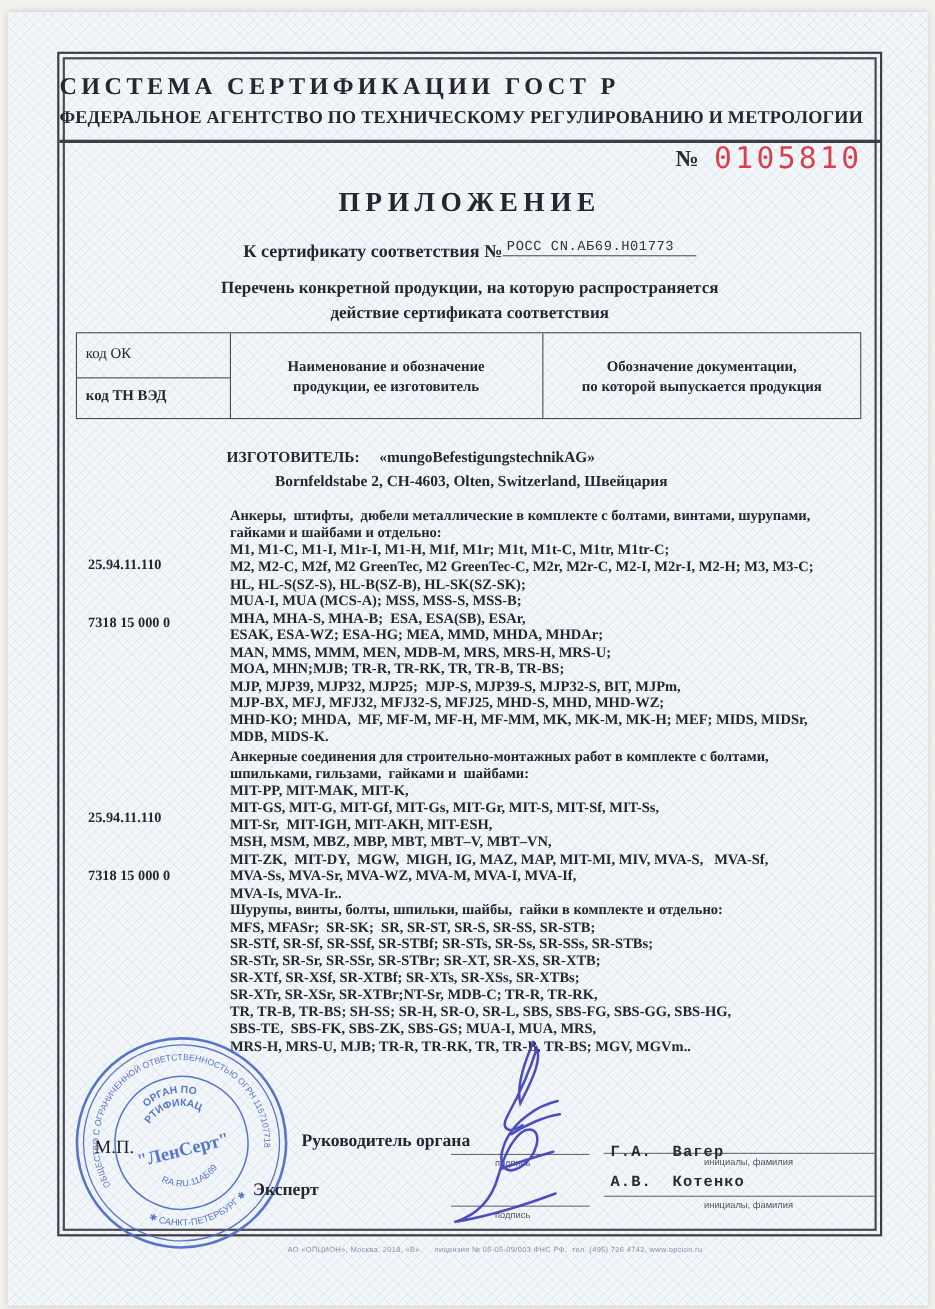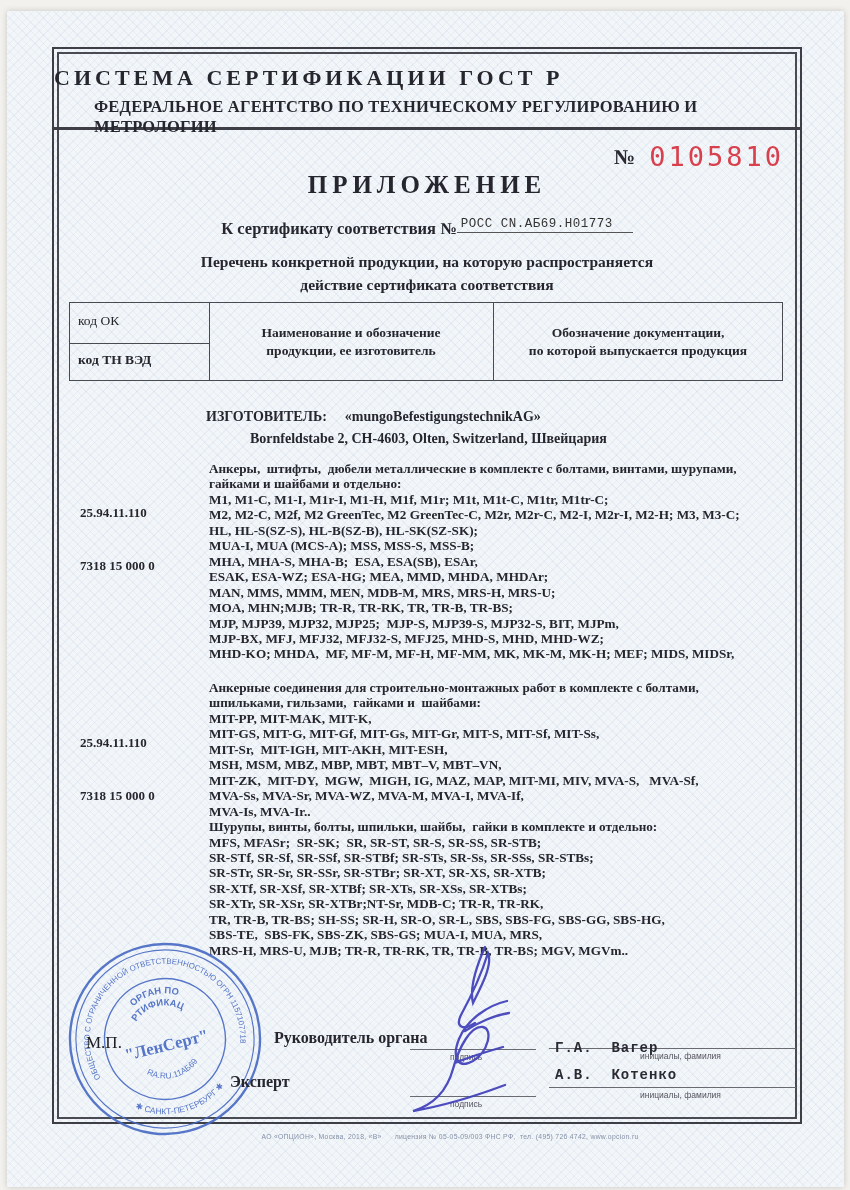--- a/index.html
+++ b/index.html
@@ -9,22 +9,22 @@
         background-color:#f3f6f9;
         background-image:
           repeating-linear-gradient(45deg, rgba(120,160,205,0.10) 0 1px, transparent 1px 6px),
           repeating-linear-gradient(-45deg, rgba(120,160,205,0.10) 0 1px, transparent 1px 6px);
         box-shadow:0 0 6px rgba(0,0,0,0.18);}
   .frame{position:absolute;left:52px;top:47px;width:746px;height:1073px;
         border:2px solid #3e3e46;}
   .frame::before{content:"";position:absolute;inset:3px;border:2px solid #4a4a52;pointer-events:none;}
   .hdr{position:absolute;left:0;top:0;width:100%;height:78px;border-bottom:3px solid #3e3e46;text-align:left;}
   .hdr-l1{position:absolute;left:0;right:0;top:16px;font-size:22px;font-weight:bold;letter-spacing:4px;}
-  .hdr-l2{position:absolute;left:0;right:0;top:48px;font-size:16.5px;font-weight:bold;letter-spacing:0.2px;padding-left:40px;}
-  .doc-number{position:absolute;top:92px;right:16px;white-space:pre;}
+  .hdr-l2{position:absolute;left:0;right:0;top:48px;font-size:16.5px;font-weight:bold;letter-spacing:0.2px;}
+  .doc-number{position:absolute;top:80px;right:16px;white-space:pre;}
   .doc-number .nsign{font-size:21px;font-weight:bold;color:#2a2a32;vertical-align:2px;}
   .doc-number .ndigits{font-family:"DejaVu Sans Mono", monospace;font-size:27px;color:#d8404e;letter-spacing:3px;margin-left:14px;}
   .title{position:absolute;left:0;right:0;top:122px;text-align:center;font-size:25px;font-weight:bold;letter-spacing:5px;}
   .certline{position:absolute;left:0;right:0;top:170px;text-align:center;}
   .certline .lbl{font-size:16.5px;font-weight:bold;}
   .certnum{display:inline-block;border-bottom:1.2px solid #555;min-width:168px;text-align:left;
            font-family:"Liberation Mono", monospace;font-size:12.5px;letter-spacing:0.5px;
            vertical-align:baseline;position:relative;top:-7px;padding:0 4px 1px 4px;color:#333;}
   .subtitle{position:absolute;left:0;right:0;top:201px;text-align:center;font-size:15.5px;font-weight:bold;line-height:23px;white-space:pre-line;}
   .tbl{position:absolute;left:15px;top:253px;width:712px;height:77px;border:1.6px solid #4a4a52;}
@@ -123,20 +123,21 @@
         <div class="pl-line">M2, M2-C, M2f, M2 GreenTec, M2 GreenTec-C, M2r, M2r-C, M2-I, M2r-I, M2-H; M3, M3-C;</div>
         <div class="pl-line">HL, HL-S(SZ-S), HL-B(SZ-B), HL-SK(SZ-SK);</div>
         <div class="pl-line">MUA-I, MUA (MCS-A); MSS, MSS-S, MSS-B;</div>
         <div class="pl-line">MHA, MHA-S, MHA-B;  ESA, ESA(SB), ESAr,</div>
         <div class="pl-line">ESAK, ESA-WZ; ESA-HG; MEA, MMD, MHDA, MHDAr;</div>
         <div class="pl-line">MAN, MMS, MMM, MEN, MDB-M, MRS, MRS-H, MRS-U;</div>
         <div class="pl-line">MOA, MHN;MJB; TR-R, TR-RK, TR, TR-B, TR-BS;</div>
         <div class="pl-line">MJP, MJP39, MJP32, MJP25;  MJP-S, MJP39-S, MJP32-S, BIT, MJPm,</div>
         <div class="pl-line">MJP-BX, MFJ, MFJ32, MFJ32-S, MFJ25, MHD-S, MHD, MHD-WZ;</div>
         <div class="pl-line">MHD-KO; MHDA,  MF, MF-M, MF-H, MF-MM, MK, MK-M, MK-H; MEF; MIDS, MIDSr,</div>
+        <div class="pl-line">MDB, MIDS-K.</div>
       </div>
 
     <div class="codes codes2">
       <div>25.94.11.110</div>
       <div>7318 15 000 0</div>
     </div>
     <div class="plines plines2">
         <div class="pl-line">Анкерные соединения для строительно-монтажных работ в комплекте с болтами,</div>
         <div class="pl-line">шпильками, гильзами,  гайками и  шайбами:</div>
         <div class="pl-line">MIT-PP, MIT-MAK, MIT-K,</div>

